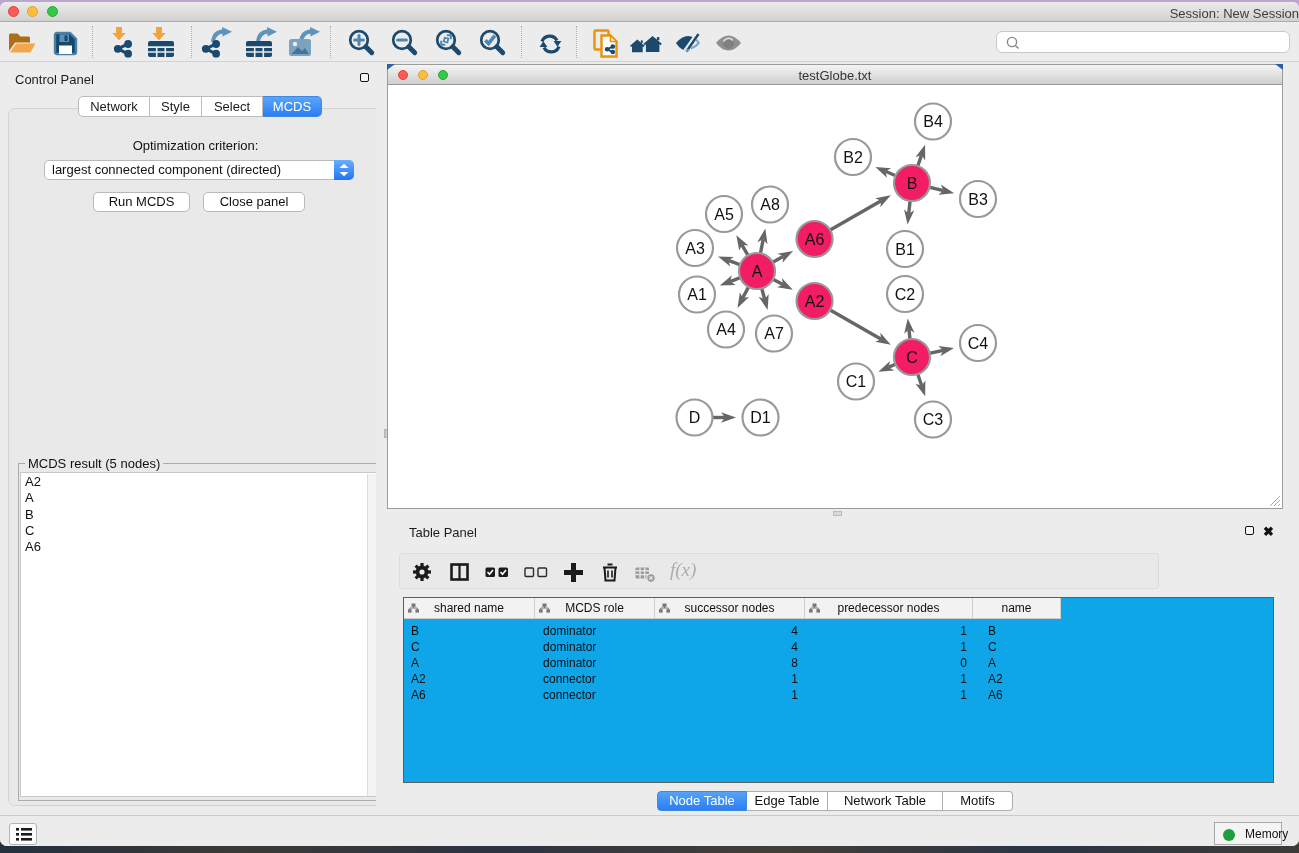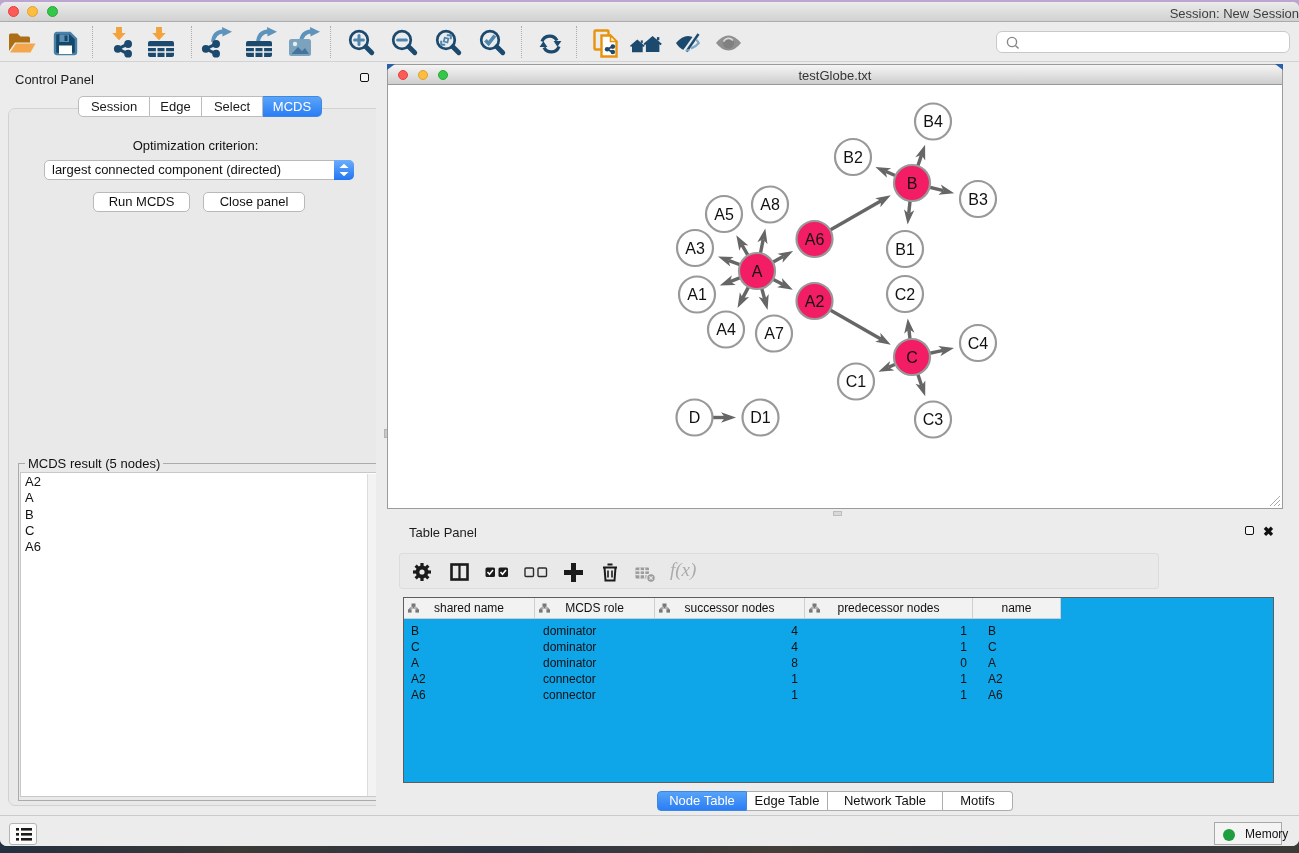--- a/index.html
+++ b/index.html
@@ -221,22 +221,22 @@
         <svg width="18" height="18" style="position:absolute;left:7px;top:2px;" viewBox="0 0 18 18">
           <circle cx="8" cy="8" r="4.6" fill="none" stroke="#888" stroke-width="1.4"></circle>
           <line x1="11.4" y1="11.4" x2="14.6" y2="14.6" stroke="#888" stroke-width="1.4"></line>
         </svg>
       </div>
   </div>
   <div id="cpanel">
     <div class="ptitle">Control Panel</div>
     <div class="float-ico" style="left:360px; top:10px;"></div>
     <div class="close-ico" style="left:377px; top:10px;">✖</div>
-    <div class="cptab" style="left:78px; width:72px; border-left:1px solid #BCBCBC; border-radius:5px 0 0 5px;">Session</div>
-    <div class="cptab" style="left:150px; width:52px;">Edge</div>
+    <div class="cptab" style="left:78px; width:72px; border-left:1px solid #BCBCBC; border-radius:5px 0 0 5px;">Network</div>
+    <div class="cptab" style="left:150px; width:52px;">Style</div>
     <div class="cptab" style="left:202px; width:61px;">Select</div>
     <div class="cptab" style="left:263px; width:59px; background:linear-gradient(#5AA5F9,#2B7DF5); color:#fff; border-color:#3f87e0; border-radius:0 5px 5px 0;">MCDS</div>
     <div id="tabpane">
       <div id="optlabel">Optimization criterion:</div>
       <div id="combo">largest connected component (directed)
         <div class="stepper"><svg width="20" height="20" viewBox="0 0 20 20">
               <path d="M5.5 8 L10 3.8 L14.5 8 Z" fill="#fff"></path>
               <path d="M5.5 12 L10 16.2 L14.5 12 Z" fill="#fff"></path>
             </svg></div>
       </div>

